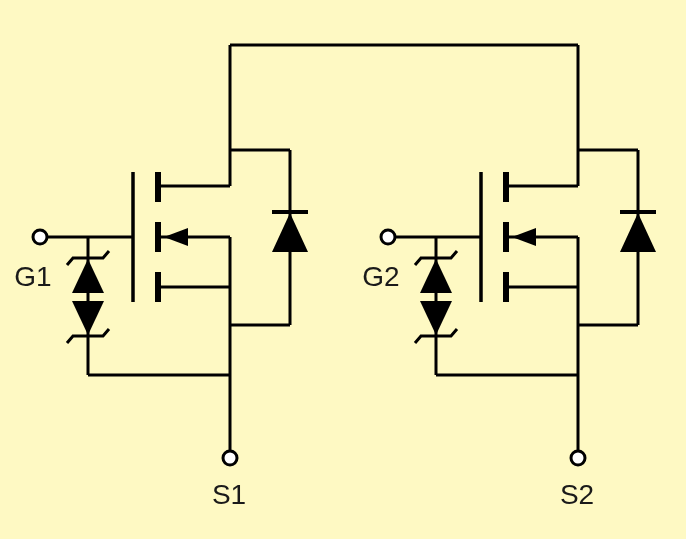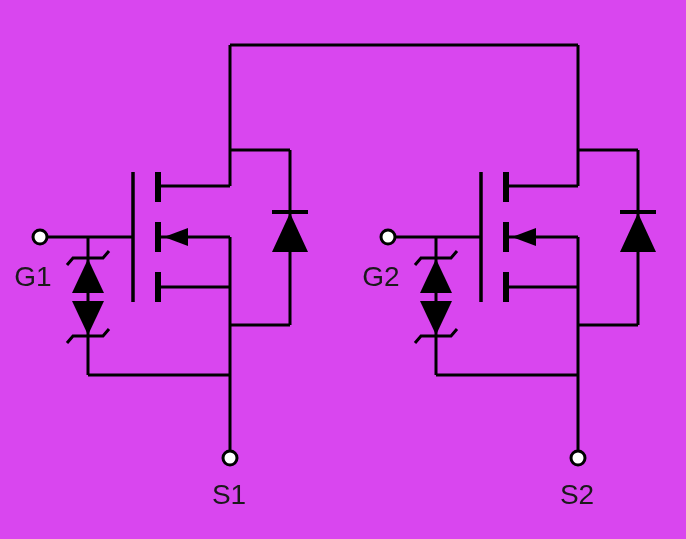--- a/index.html
+++ b/index.html
@@ -4,21 +4,21 @@
 <style>
   html, body {
     margin: 0;
     padding: 0;
     background: #ffffff;
   }
   .stage {
     width: 686px;
     height: 539px;
     position: relative;
-    background: #d946ef;
+    background: #fef9c3;
     overflow: hidden;
   }
   svg {
     display: block;
   }
   .wire {
     stroke: #000000;
     stroke-width: 3;
     fill: none;
   }

